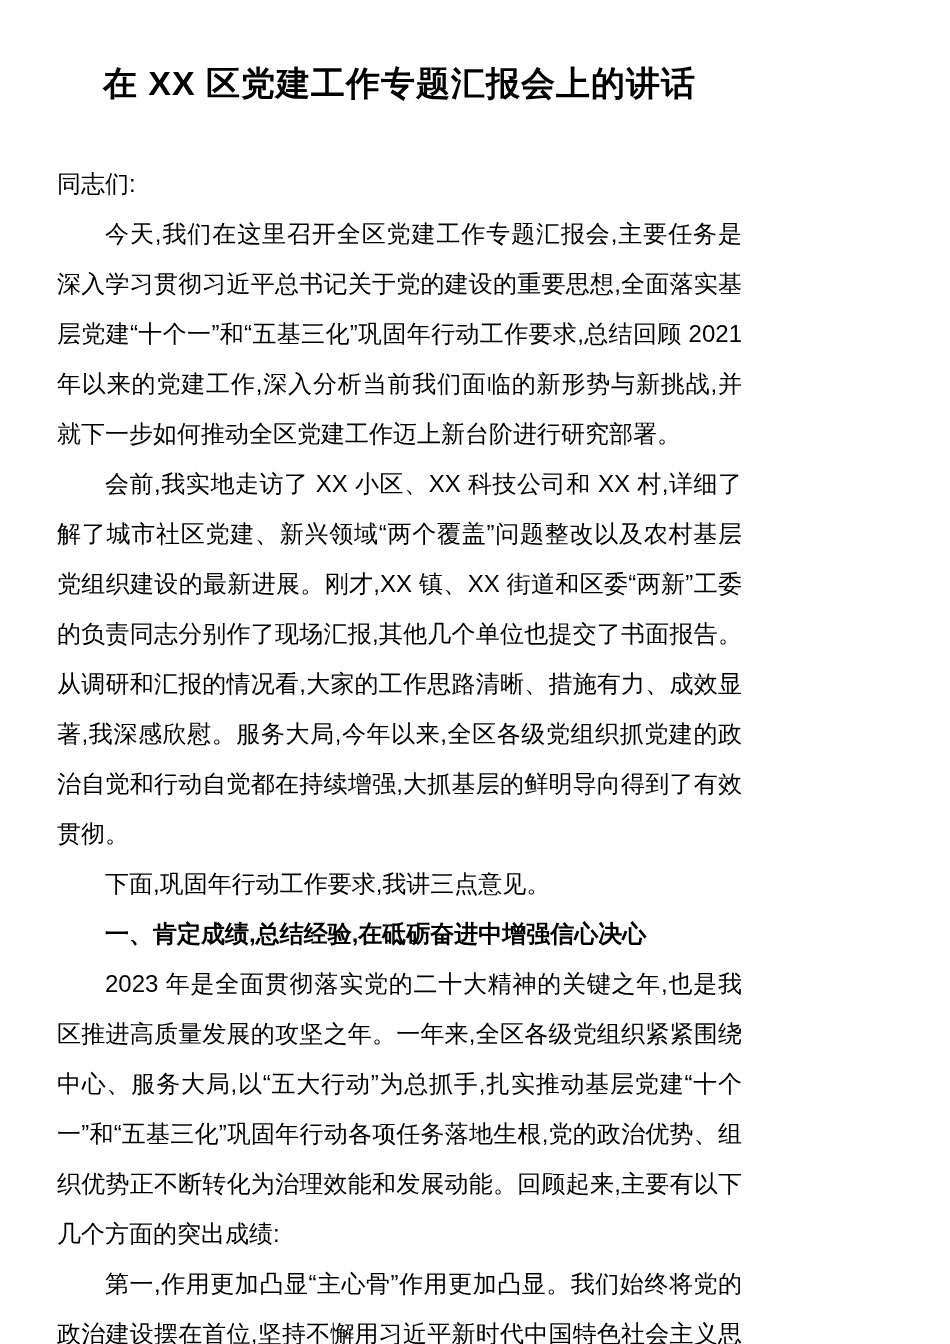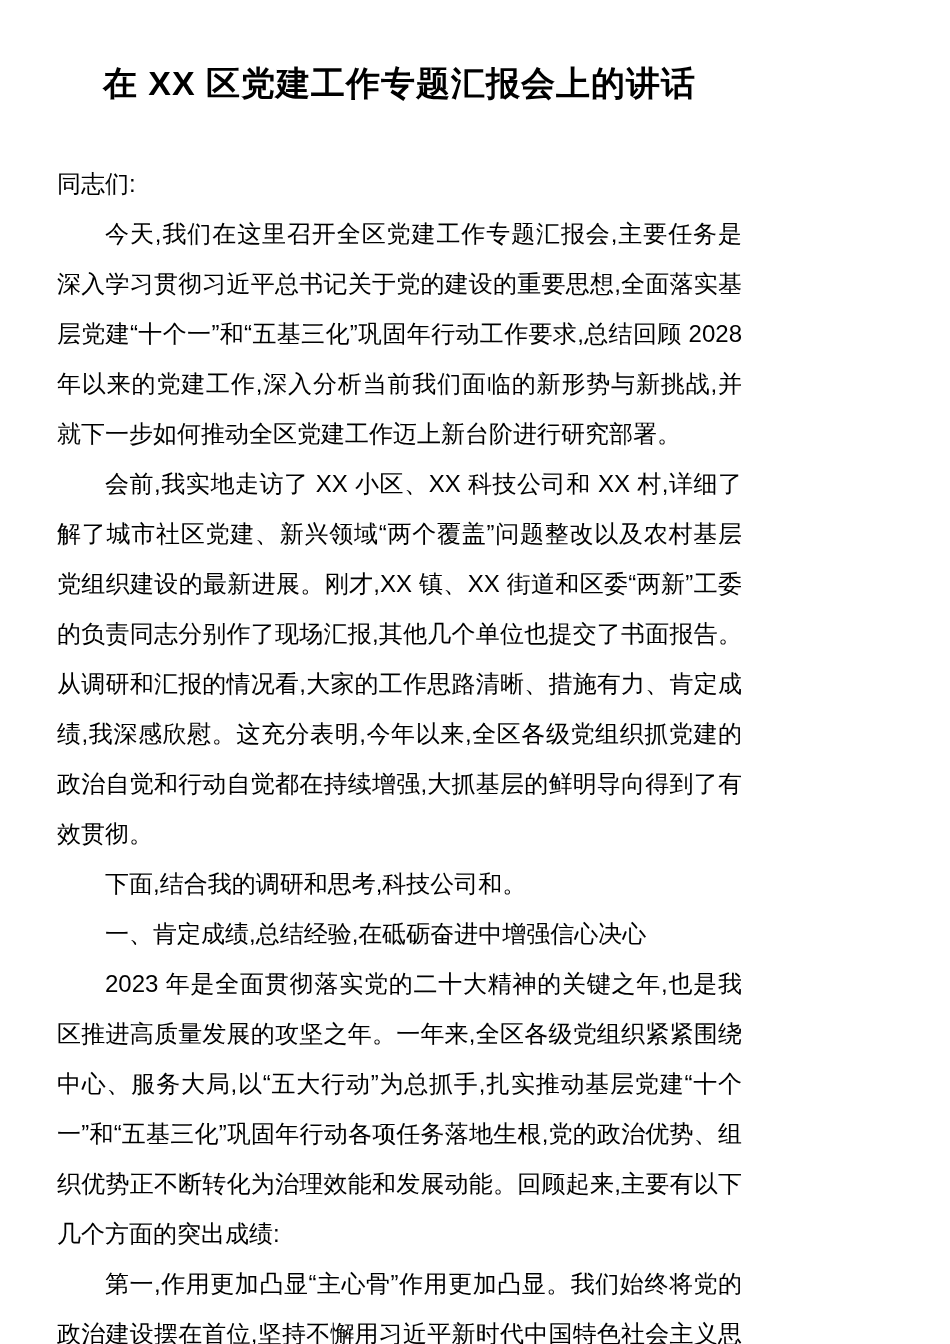--- a/index.html
+++ b/index.html
@@ -34,37 +34,37 @@
     font-size: 24px;
     line-height: 50px;
     text-align: justify;
     text-justify: inter-ideograph;
     word-break: break-all;
   }
   .doc-body p.indent {
     text-indent: 2em;
   }
   .doc-body p.heading {
-    font-weight: normal;
+    font-weight: bold;
   }
 </style>
 </head>
 <body>
 
 <div class="page">
   <h1 class="doc-title">在 XX 区党建工作专题汇报会上的讲话</h1>
 
   <div class="doc-body">
     <p class="salutation">同志们:</p>
 
-    <p class="indent">今天,我们在这里召开全区党建工作专题汇报会,主要任务是深入学习贯彻习近平总书记关于党的建设的重要思想,全面落实基层党建“十个一”和“五基三化”巩固年行动工作要求,总结回顾 2028 年以来的党建工作,深入分析当前我们面临的新形势与新挑战,并就下一步如何推动全区党建工作迈上新台阶进行研究部署。</p>
+    <p class="indent">今天,我们在这里召开全区党建工作专题汇报会,主要任务是深入学习贯彻习近平总书记关于党的建设的重要思想,全面落实基层党建“十个一”和“五基三化”巩固年行动工作要求,总结回顾 2021 年以来的党建工作,深入分析当前我们面临的新形势与新挑战,并就下一步如何推动全区党建工作迈上新台阶进行研究部署。</p>
 
-    <p class="indent">会前,我实地走访了 XX 小区、XX 科技公司和 XX 村,详细了解了城市社区党建、新兴领域“两个覆盖”问题整改以及农村基层党组织建设的最新进展。刚才,XX 镇、XX 街道和区委“两新”工委的负责同志分别作了现场汇报,其他几个单位也提交了书面报告。从调研和汇报的情况看,大家的工作思路清晰、措施有力、肯定成绩,我深感欣慰。这充分表明,今年以来,全区各级党组织抓党建的政治自觉和行动自觉都在持续增强,大抓基层的鲜明导向得到了有效贯彻。</p>
+    <p class="indent">会前,我实地走访了 XX 小区、XX 科技公司和 XX 村,详细了解了城市社区党建、新兴领域“两个覆盖”问题整改以及农村基层党组织建设的最新进展。刚才,XX 镇、XX 街道和区委“两新”工委的负责同志分别作了现场汇报,其他几个单位也提交了书面报告。从调研和汇报的情况看,大家的工作思路清晰、措施有力、成效显著,我深感欣慰。服务大局,今年以来,全区各级党组织抓党建的政治自觉和行动自觉都在持续增强,大抓基层的鲜明导向得到了有效贯彻。</p>
 
-    <p class="indent">下面,结合我的调研和思考,科技公司和。</p>
+    <p class="indent">下面,巩固年行动工作要求,我讲三点意见。</p>
 
     <p class="indent heading">一、肯定成绩,总结经验,在砥砺奋进中增强信心决心</p>
 
     <p class="indent">2023 年是全面贯彻落实党的二十大精神的关键之年,也是我区推进高质量发展的攻坚之年。一年来,全区各级党组织紧紧围绕中心、服务大局,以“五大行动”为总抓手,扎实推动基层党建“十个一”和“五基三化”巩固年行动各项任务落地生根,党的政治优势、组织优势正不断转化为治理效能和发展动能。回顾起来,主要有以下几个方面的突出成绩:</p>
 
     <p class="indent">第一,作用更加凸显“主心骨”作用更加凸显。我们始终将党的政治建设摆在首位,坚持不懈用习近平新时代中国特色社会主义思想凝心铸魂。严格落实</p>
   </div>
 </div>
 
 </body></html>

